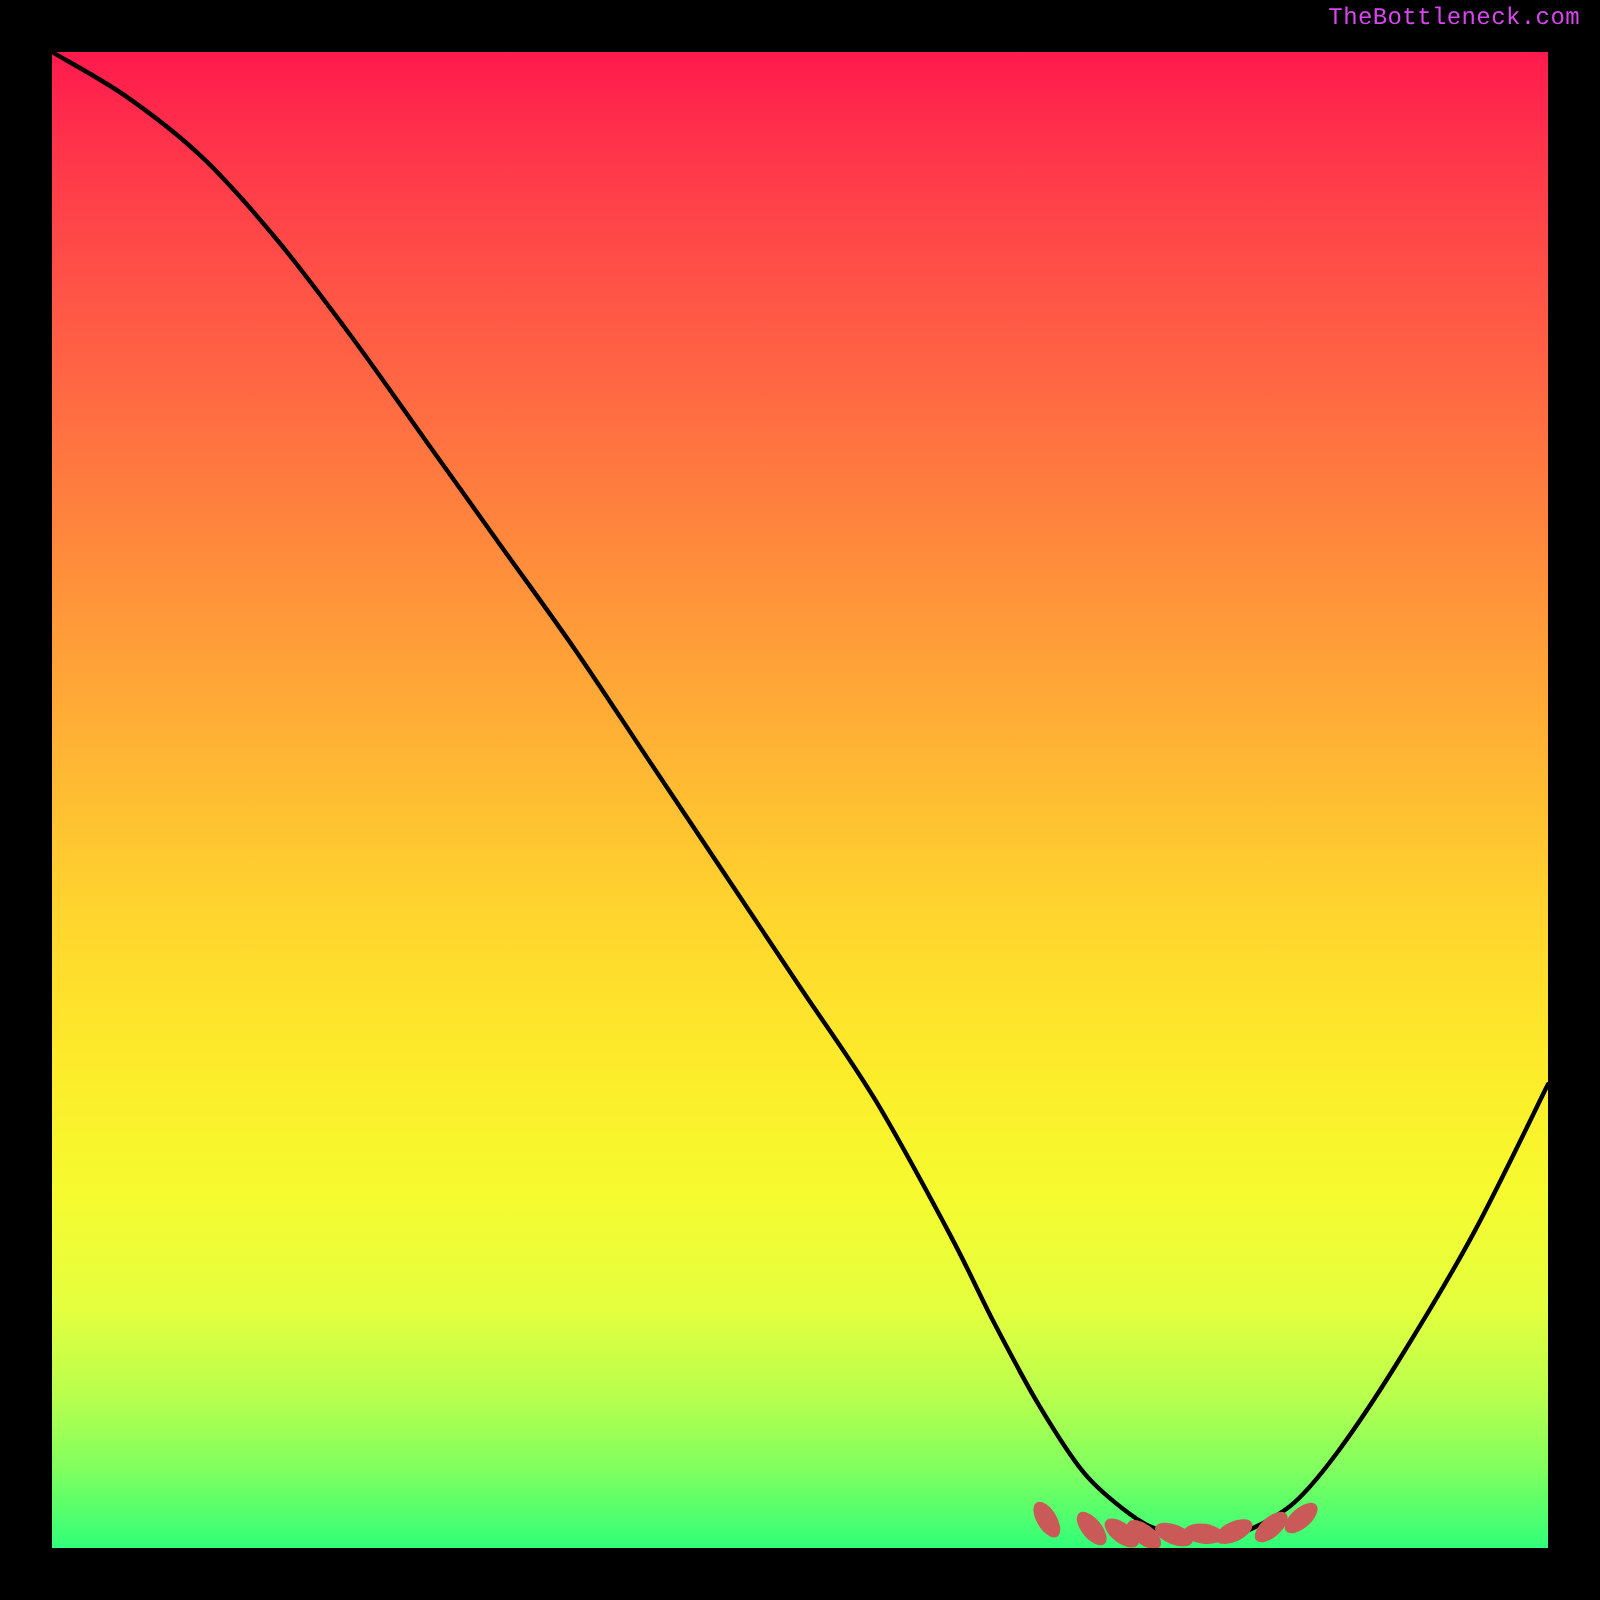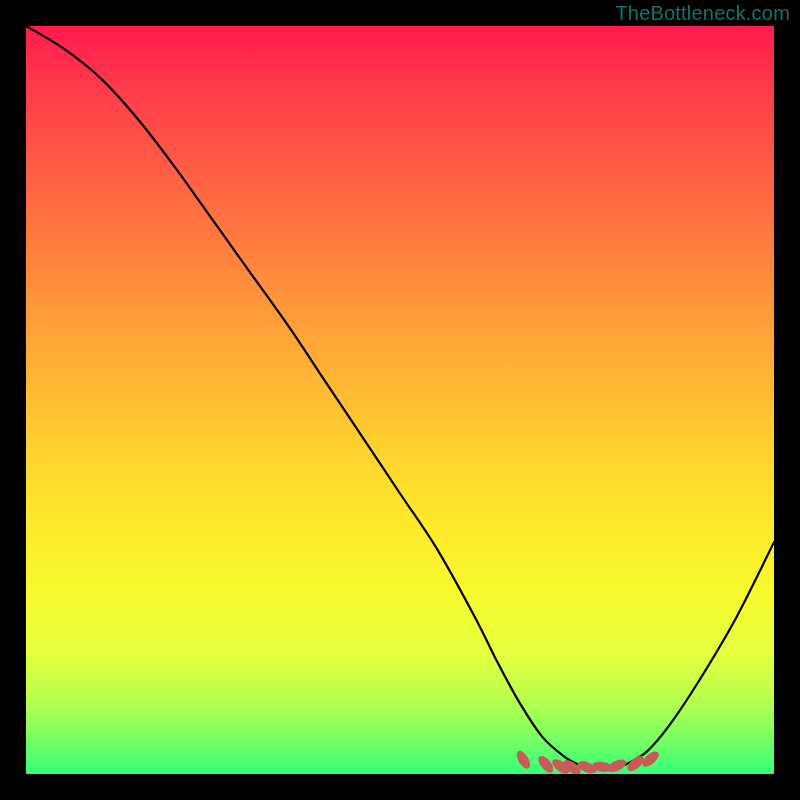--- a/index.html
+++ b/index.html
@@ -43,23 +43,23 @@
     position: absolute;
     left: 26px;
     top: 26px;
     width: 748px;
     height: 748px;
   }
   .watermark {
     position: absolute;
     top: 2px;
     right: 10px;
-    font-family: Liberation Sans, sans-serif;
-    font-size: 20px;
-    color: #0f766e;
+    font-family: Liberation Mono, monospace;
+    font-size: 12px;
+    color: #d946ef;
     letter-spacing: 0.2px;
   }
 </style>
 </head>
 <body>
 
 <div class="frame">
   <div class="plot"></div>
 
   <svg class="overlay-svg" viewBox="0 0 748 748" preserveAspectRatio="none">

